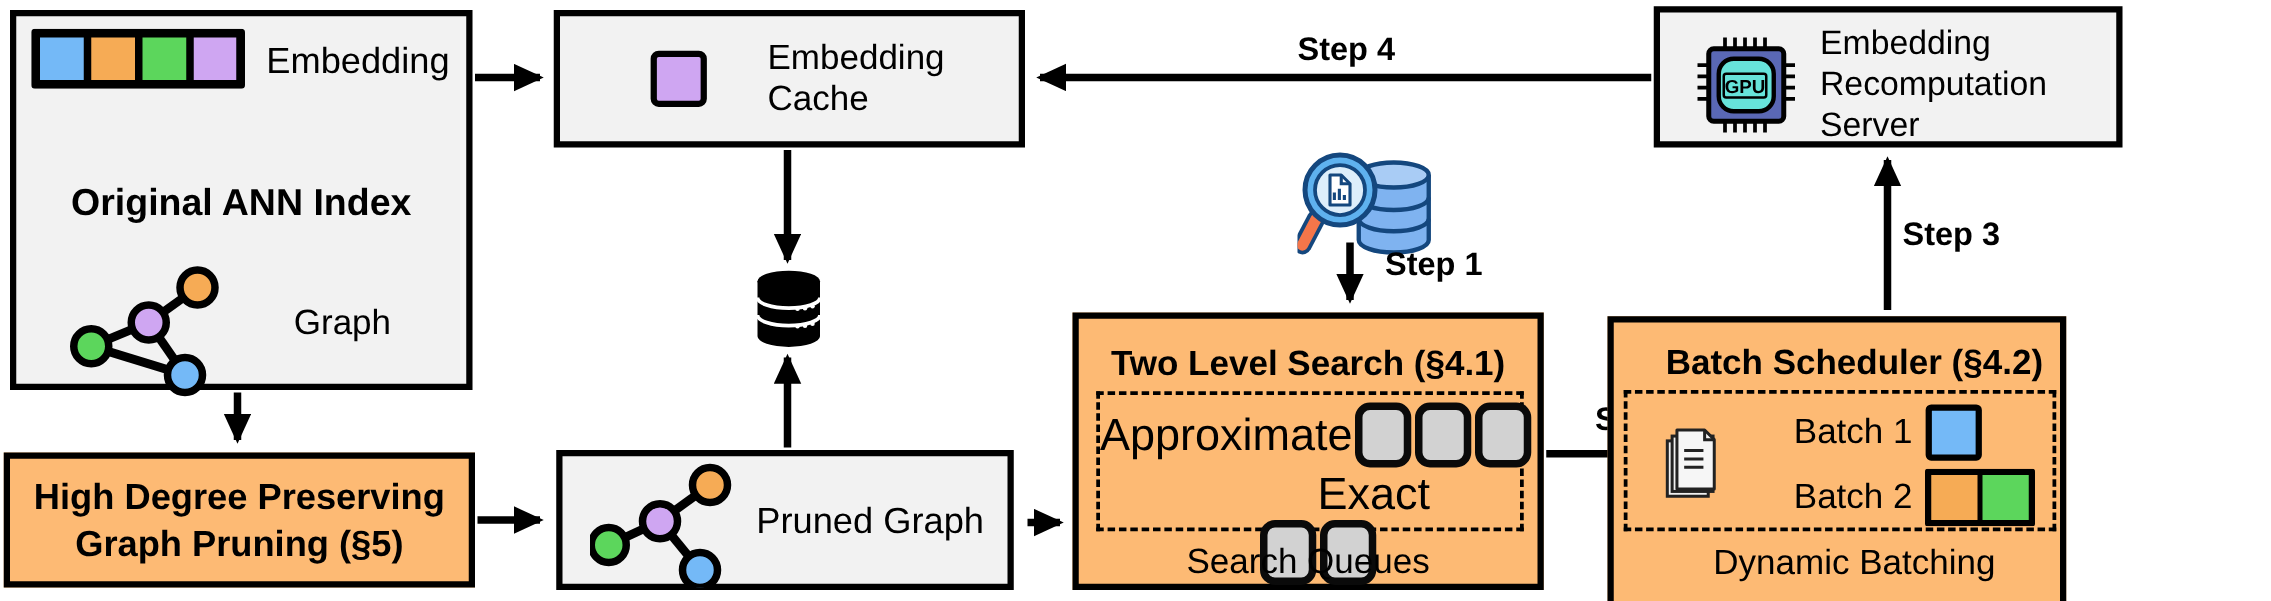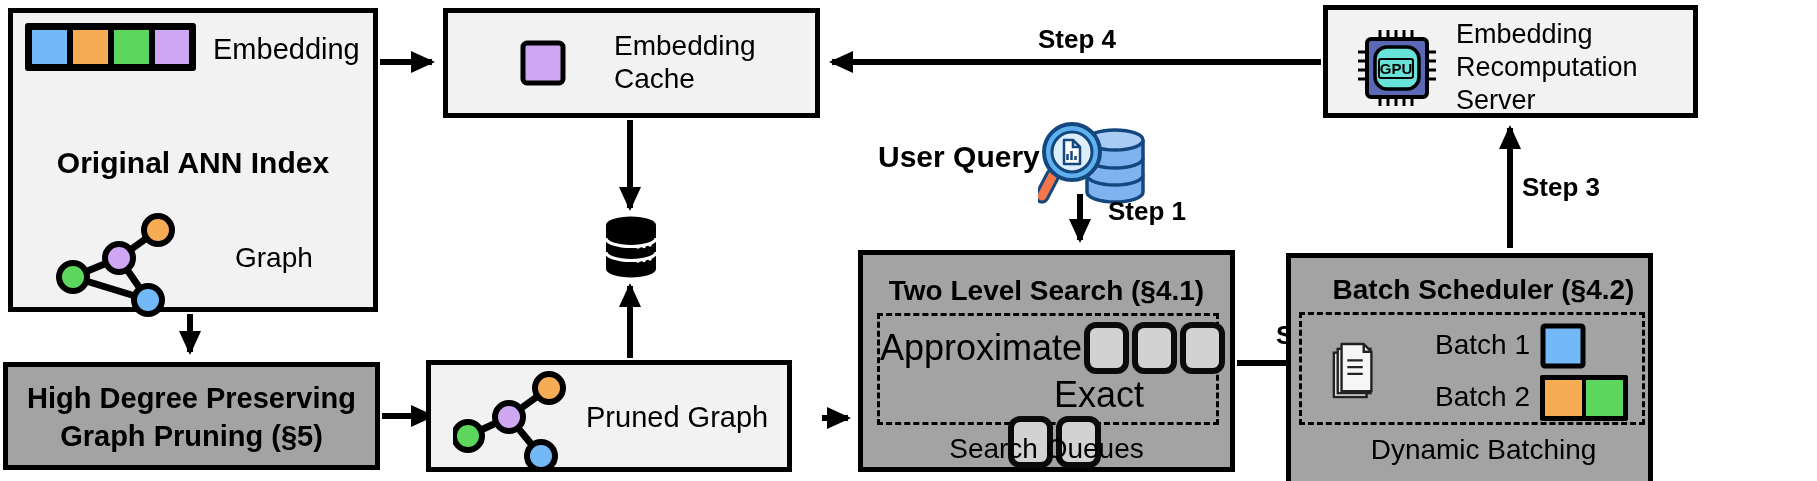--- a/index.html
+++ b/index.html
@@ -1,20 +1,20 @@
 <!DOCTYPE html>
 <html><head>
 <meta charset="utf-8">
 <style>
   html,body{margin:0;padding:0;background:#fff;}
   body{font-family:"Liberation Sans",sans-serif;color:#000;}
   #canvas{position:relative;width:1817px;height:481px;background:#fff;overflow:hidden;}
   .box{position:absolute;border:5px solid #000;box-sizing:border-box;}
   .light{background:#f2f2f2;}
-  .dark{background:#a3a3a3;}
+  .dark{background:#fdba74;}
   .abs{position:absolute;}
   .pre{white-space:pre-line;}
   .bold{font-weight:bold;}
   .t28{font-size:28px;line-height:33px;}
   .t30{font-size:30px;line-height:37px;}
   .t27{font-size:27px;line-height:33px;}
   .step{font-size:26px;font-weight:bold;}
   .title-center{width:100%;text-align:center;}
   .dashedbox{position:absolute;border:3px dashed #000;box-sizing:border-box;}
   .qrow{position:absolute;display:flex;align-items:center;}
@@ -89,21 +89,20 @@
     <g fill="#fff">
       <circle cx="33" cy="31" r="1.8"></circle>
         <circle cx="39" cy="30.5" r="1.8"></circle>
         <circle cx="45" cy="29" r="1.8"></circle>
       <circle cx="33" cy="45" r="1.8"></circle>
         <circle cx="39" cy="44.5" r="1.8"></circle>
         <circle cx="45" cy="43" r="1.8"></circle>
     </g>
   </svg>
 
-  <div class="abs t30 bold" style="left:878px;top:138px;">User Query</div>
   <svg class="abs" style="left:1038px;top:120px;" width="115" height="100" viewBox="0 0 115 100">
     <g stroke-width="3.5" stroke="#14477e">
       <path d="M49,20 V72 A28,10 0 0 0 105,72 V20" fill="#7fb3f0"></path>
       <path d="M49,55 A28,10 0 0 0 105,55" fill="none"></path>
       <path d="M49,38 A28,10 0 0 0 105,38" fill="none"></path>
       <ellipse cx="77" cy="20" rx="28" ry="10" fill="#a9ccf5"></ellipse>
     </g>
     <path d="M15,55 L4,76" stroke="#14477e" stroke-width="15" stroke-linecap="round"></path>
     <path d="M15,55 L4,76" stroke-width="9" stroke-linecap="round" stroke="#f4764a"></path>
     <circle cx="34" cy="32" r="28" stroke="#14477e" stroke-width="4" fill="#5fb2ef"></circle>
@@ -134,21 +133,21 @@
     <div class="abs t27 pre" style="left:128px;top:8px;">Embedding
 Recomputation
 Server</div>
   </div>
 
   <div class="box dark" style="left:3px;top:362px;width:377px;height:108px;">
     <div class="abs bold title-center pre" style="top:12px;font-size:29px;line-height:38px;">High Degree Preserving
 Graph Pruning (§5)</div>
   </div>
 
-  <div class="box light" style="left:426px;top:360px;width:366px;height:112px;">
+  <div class="box light" style="left:445px;top:360px;width:366px;height:112px;">
     <svg class="abs" style="left:22px;top:5px;" width="130" height="100" viewBox="0 0 130 100">
       <g stroke="#000" stroke-width="7">
         <line x1="56" y1="47" x2="96" y2="18"></line>
         <line x1="56" y1="47" x2="15" y2="66"></line>
         <line x1="56" y1="47" x2="88" y2="86"></line>
       </g>
       <g stroke="#000" stroke-width="6">
         <circle cx="96" cy="18" r="14" fill="#f6ab55"></circle>
         <circle cx="56" cy="47" r="14" fill="#cfa6f2"></circle>
         <circle cx="15" cy="66" r="14" fill="#5cd65c"></circle>

